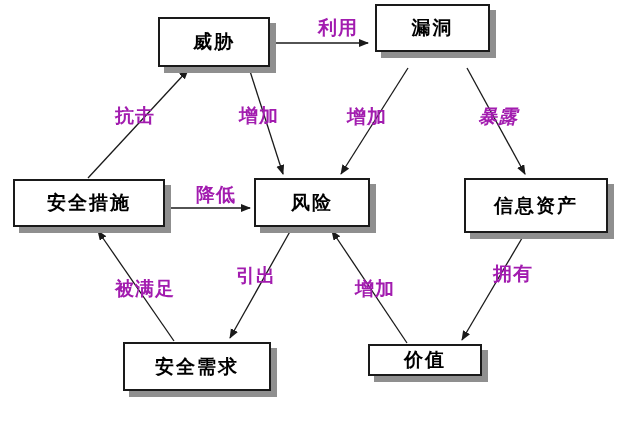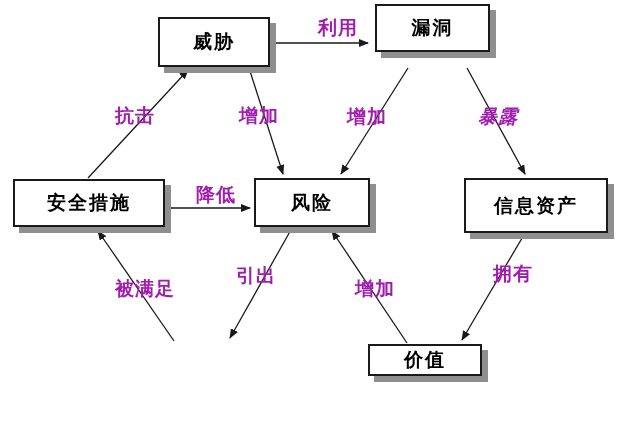--- a/index.html
+++ b/index.html
@@ -90,20 +90,21 @@
       <line x1="407" y1="343" x2="332" y2="231" marker-end="url(#arrowhead)"></line>
       <line x1="528" y1="228" x2="462" y2="340" marker-end="url(#arrowhead)"></line>
     </g>
   </svg>
 
   <div class="node n-threat">威胁</div>
   <div class="node n-vulnerability">漏洞</div>
   <div class="node n-safeguards">安全措施</div>
   <div class="node n-risk">风险</div>
   <div class="node n-assets">信息资产</div>
+  <div class="node n-requirements">安全需求</div>
   <div class="node n-value">价值</div>
 
   <div class="edge-label l-exploit">利用</div>
   <div class="edge-label l-resist">抗击</div>
   <div class="edge-label l-inc-tr">增加</div>
   <div class="edge-label l-inc-vr">增加</div>
   <div class="edge-label l-expose">暴露</div>
   <div class="edge-label l-reduce">降低</div>
   <div class="edge-label l-satisfied">被满足</div>
   <div class="edge-label l-derive">引出</div>

